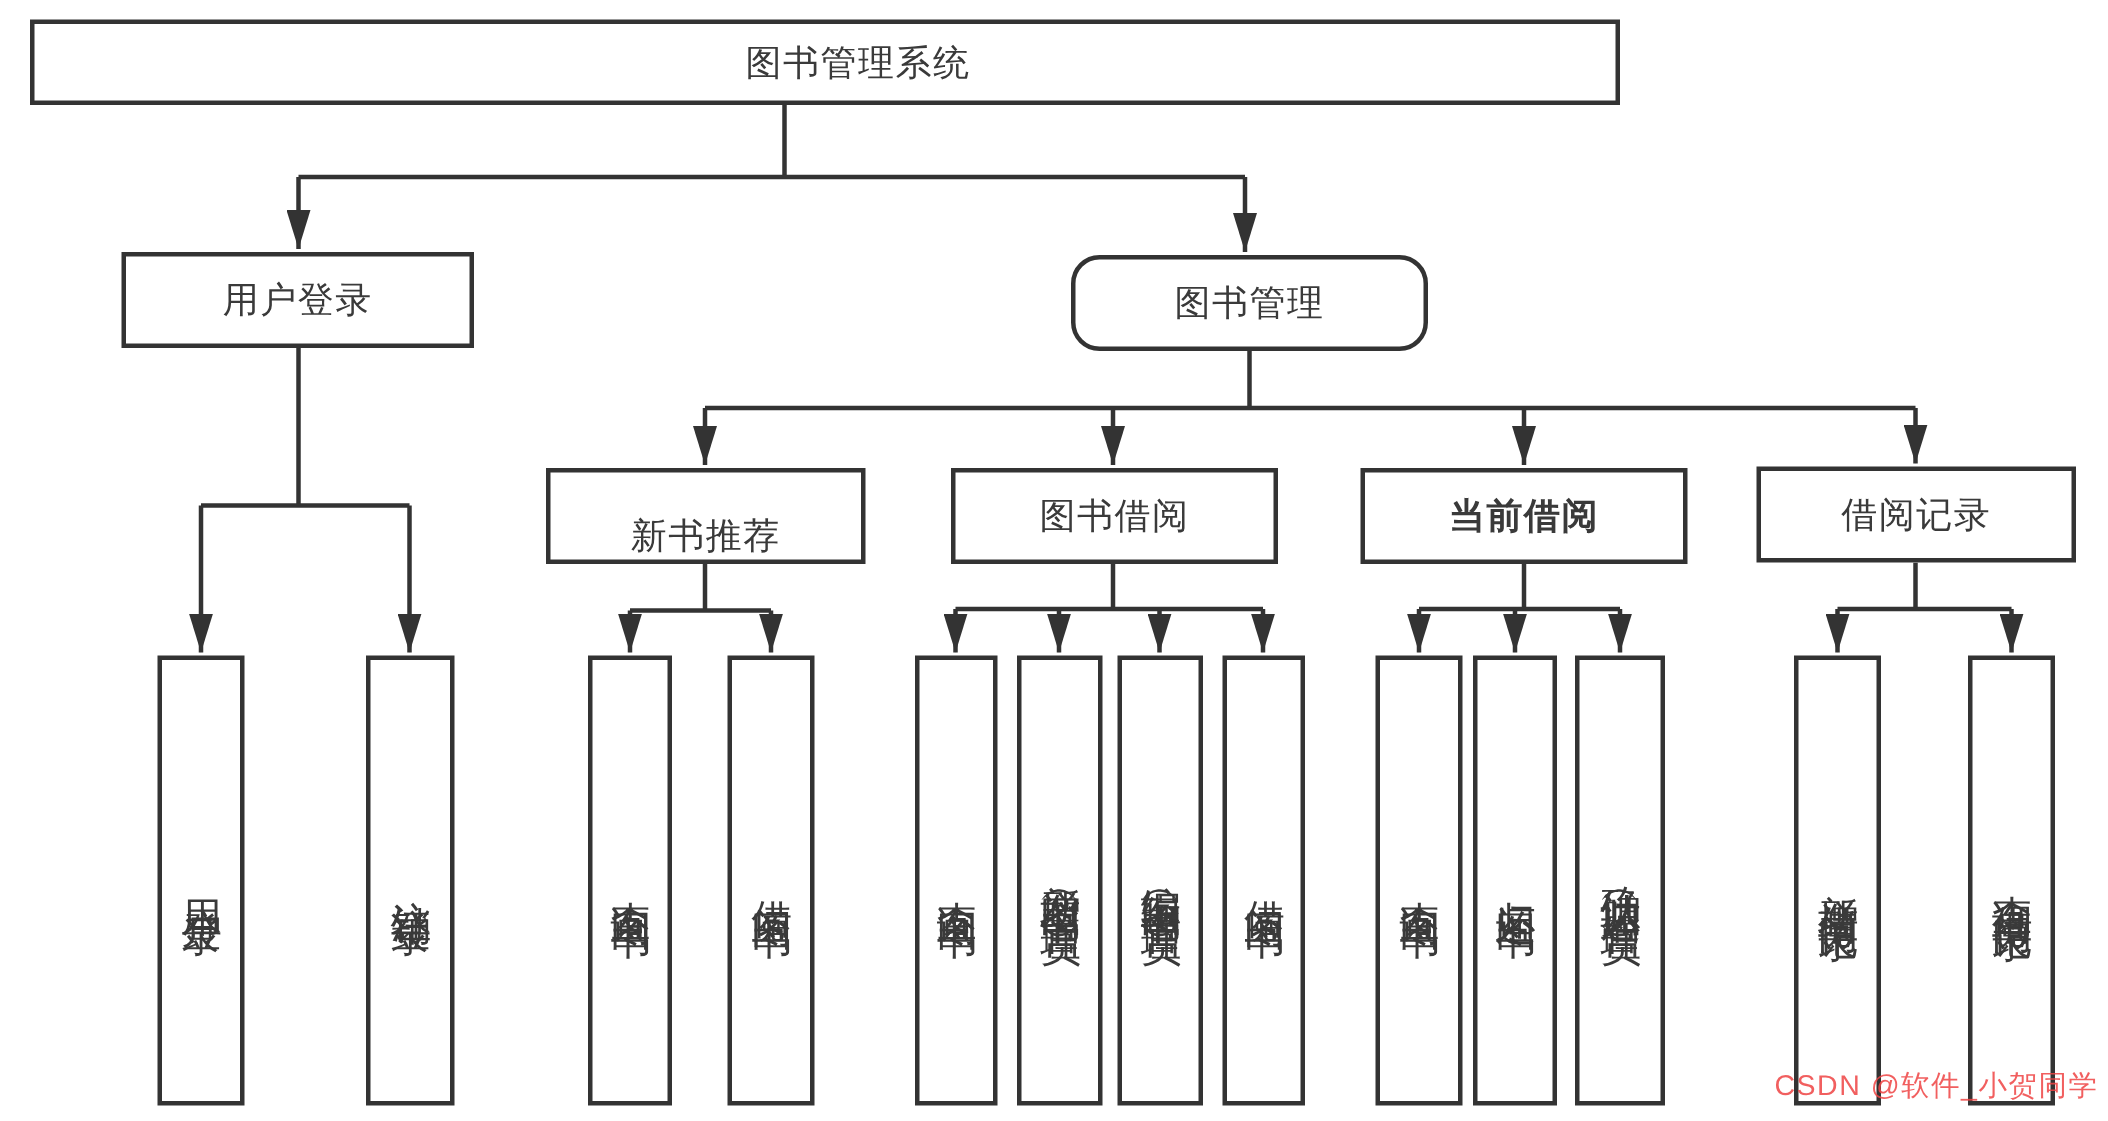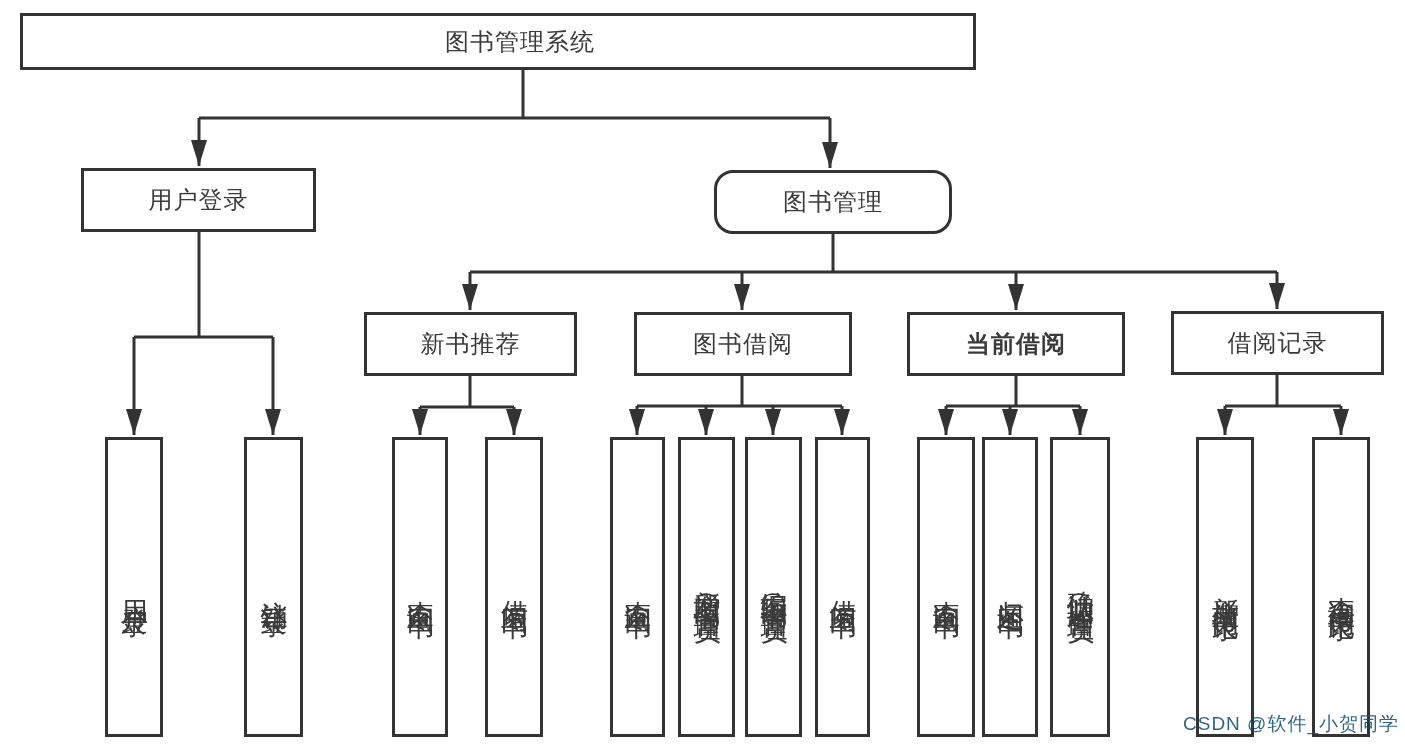--- a/index.html
+++ b/index.html
@@ -37,21 +37,21 @@
     font-size:27px;
     line-height:1;
     letter-spacing:4px;
     color:#3a3a3a;
     white-space:nowrap;
   }
   .watermark{
     position:absolute;
     left:1183px;top:711px;
     font-size:19px;
-    color:#0c4a6e;
+    color:#ef4444;
     opacity:0.85;
     letter-spacing:1px;
     z-index:3;
     white-space:nowrap;
   }
 </style>
 </head>
 <body>
 
 <div class="canvas">
@@ -99,32 +99,32 @@
       <polyline points="1010,406 1010,435" marker-end="url(#arrow)"></polyline>
       <polyline points="1080,406 1080,435" marker-end="url(#arrow)"></polyline>
 
       <polyline points="1277,375 1277,406"></polyline>
       <polyline points="1225,406 1341,406"></polyline>
       <polyline points="1225,406 1225,435" marker-end="url(#arrow)"></polyline>
       <polyline points="1341,406 1341,435" marker-end="url(#arrow)"></polyline>
     </g>
   </svg>
 
-  <div class="node" style="left:20px;top:13px;width:956px;height:57px;padding-left:44px;">
+  <div class="node" style="left:20px;top:13px;width:1060px;height:57px;padding-left:44px;">
     <span>图书管理系统</span>
   </div>
 
   <div class="node" style="left:81px;top:168px;width:235px;height:64px;">
     <span>用户登录</span>
   </div>
   <div class="node" style="left:714px;top:170px;width:238px;height:64px;border-radius:19px;">
     <span>图书管理</span>
   </div>
 
-  <div class="node" style="left:364px;top:312px;width:213px;height:64px;">
+  <div class="node" style="left:364px;top:312px;width:213px;height:64px;align-items:flex-end;">
     <span>新书推荐</span>
   </div>
   <div class="node" style="left:634px;top:312px;width:218px;height:64px;">
     <span>图书借阅</span>
   </div>
   <div class="node" style="left:907px;top:312px;width:218px;height:64px;font-weight:bold;">
     <span>当前借阅</span>
   </div>
   <div class="node" style="left:1171px;top:311px;width:213px;height:64px;">
     <span>借阅记录</span>

